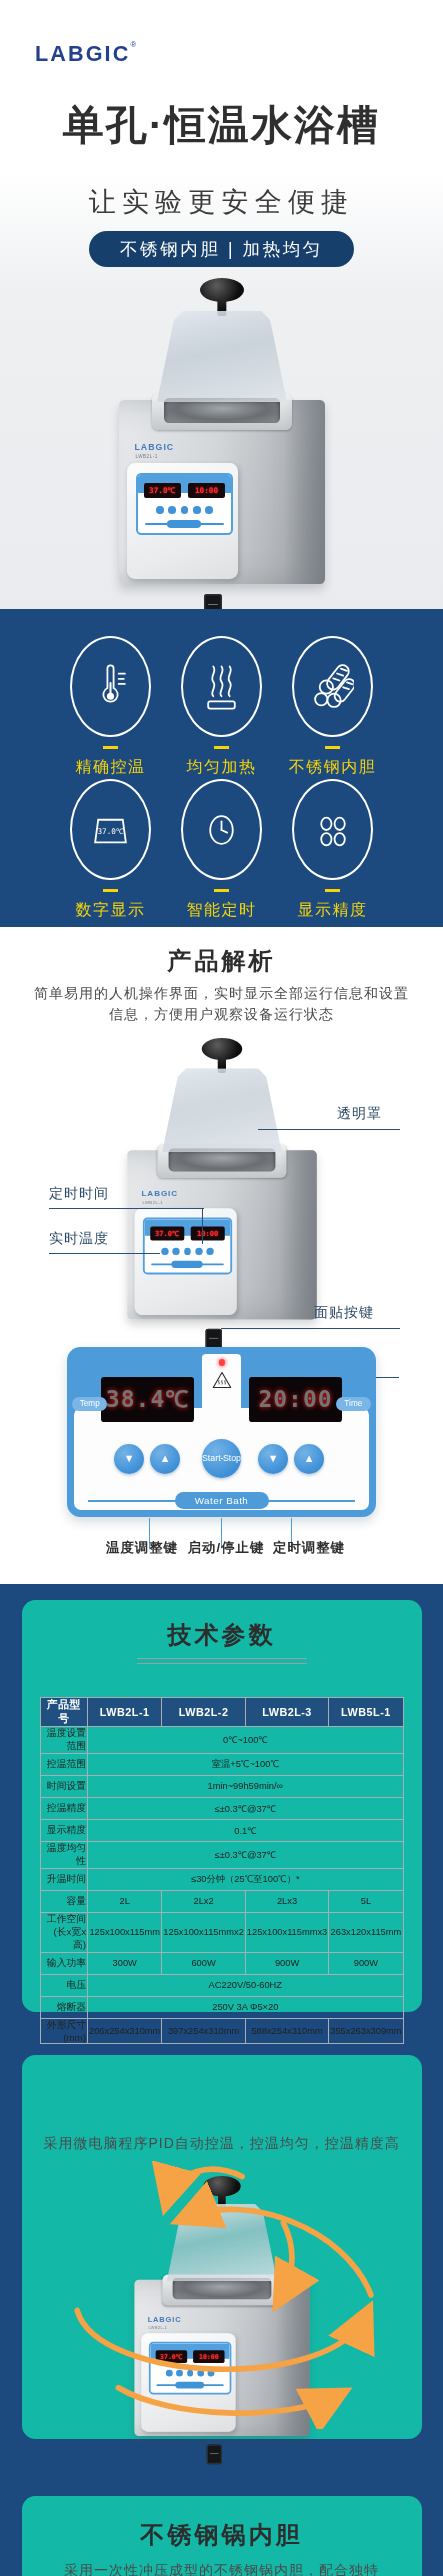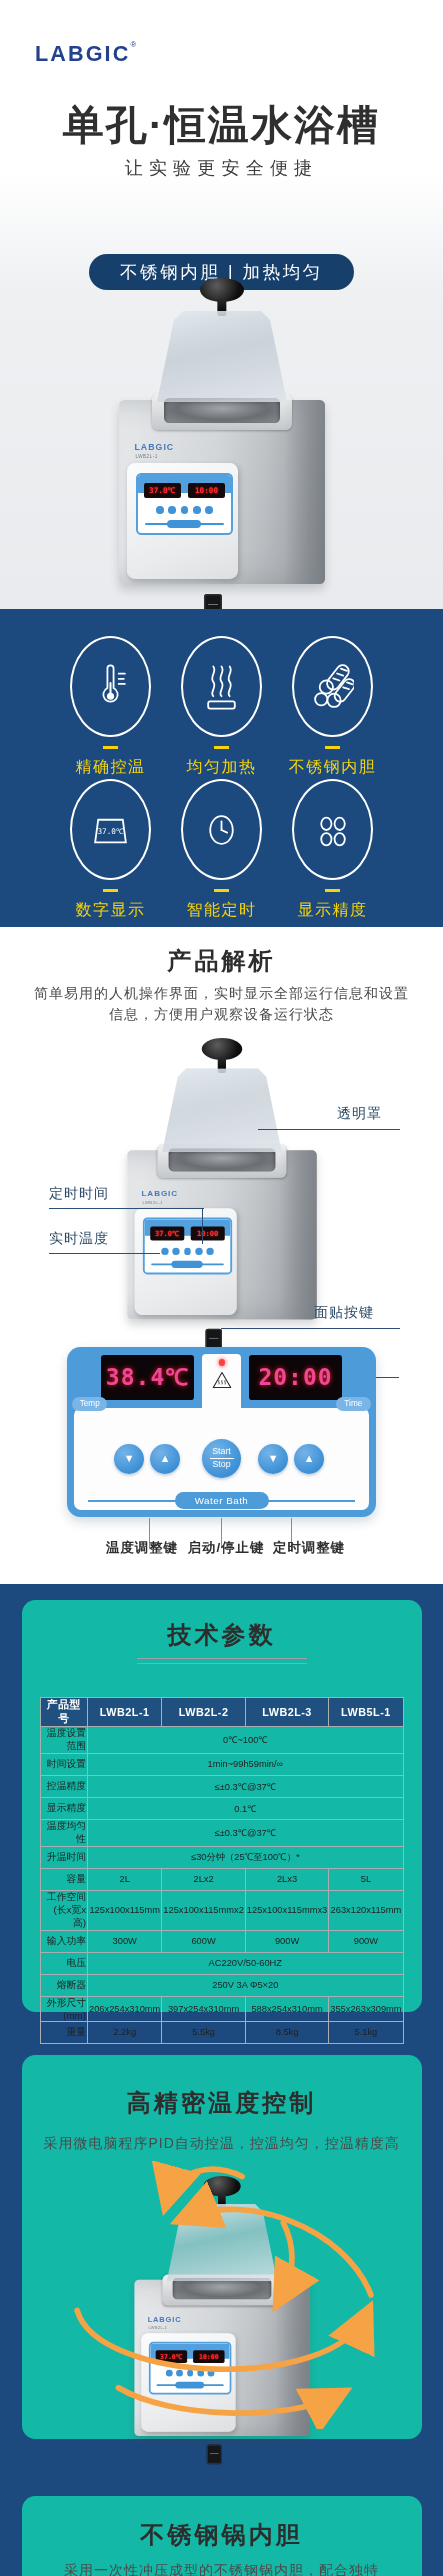--- a/index.html
+++ b/index.html
@@ -6,23 +6,23 @@
   #page{position:relative;width:443px;height:3760px;margin:0 auto;background:#fff;overflow:hidden;}
   .abs{position:absolute;}
   .ctr{left:0;right:0;text-align:center;}
 
   
   #hero{position:absolute;top:0;left:0;width:443px;height:609px;
     background:linear-gradient(#ffffff 0%,#ffffff 28%,#eef0f2 48%,#e9ebee 100%);}
   .logo{position:absolute;left:35px;top:40px;font-size:21.6px;font-weight:800;color:#24418e;letter-spacing:2.1px;}
   .logo sup{font-size:7.7px;font-weight:400;vertical-align:14.4px;}
   .hero-title{position:absolute;top:98px;font-size:41px;font-weight:800;color:#2f2f2f;letter-spacing:2.1px;}
-  .hero-sub{position:absolute;top:156px;font-size:18px;color:#3c3c3c;letter-spacing:6.2px;}
+  .hero-sub{position:absolute;top:184px;font-size:27px;color:#3c3c3c;letter-spacing:6.2px;}
   .hero-badge{position:absolute;left:89px;top:231px;width:265px;height:36px;border-radius:18.5px;background:#173f6c;
-    color:#fff;font-size:17.5px;letter-spacing:2.6px;text-align:center;line-height:36px;margin-top:23px;}
+    color:#fff;font-size:17.5px;letter-spacing:2.6px;text-align:center;line-height:36px;}
 
   
   .device{position:absolute;width:222px;height:309px;}
   .d-knob{position:absolute;left:50%;top:0;transform:translateX(-50%);width:44px;height:24px;border-radius:50%;
     background:radial-gradient(circle at 38% 32%,#5d5d5d,#0d0d0d 72%);}
   .d-stem{position:absolute;left:50%;top:20.6px;transform:translateX(-50%);width:9.3px;height:17.5px;border-radius:2.1px;
     background:linear-gradient(#2a2a2a,#000);}
   .d-lid{position:absolute;left:50%;top:33px;transform:translateX(-50%);width:130px;height:91px;
     clip-path:polygon(0 100%,13% 10%,20% 0,80% 0,87% 10%,100% 100%);
     background:linear-gradient(168deg,rgba(234,241,247,.9) 0%,rgba(208,219,228,.55) 45%,rgba(238,244,249,.75) 100%);
@@ -69,36 +69,36 @@
   .sec-p{font-size:14px;color:#4a4a4a;letter-spacing:1px;}
   .co{position:absolute;font-size:14px;color:#2c4a66;letter-spacing:1px;}
   .co-line{position:absolute;background:#2b5078;}
   .an-device{left:50%;top:111px;transform:translateX(-50%) scale(.92);transform-origin:top center;}
 
   
   .panel{position:absolute;left:67px;top:420px;width:309px;height:170px;border-radius:13.4px;background:#4e9bd9;
     box-shadow:0 4.1px 10.3px rgba(30,60,90,.18);}
   .panel-inner{position:absolute;left:7.2px;right:7.2px;top:61px;bottom:7.2px;background:#fdfdfe;border-radius:7.2px;}
   .p-gap{position:absolute;left:135px;top:7.2px;width:39px;height:57px;background:#fdfdfe;border-radius:4.1px;}
-  .led-big{position:absolute;top:8px;width:93px;height:45px;background:#0d0608;border-radius:3.1px;color:#ec4899;
+  .led-big{position:absolute;top:30px;width:93px;height:45px;background:#0d0608;border-radius:3.1px;color:#737373;
     font-family:"DejaVu Sans Mono",monospace;font-weight:bold;font-size:23px;line-height:45px;text-align:center;
     letter-spacing:1px;text-shadow:0 0 5.2px rgba(255,30,30,.9);}
   .led-big.temp{left:34px}.led-big.time{left:182px}
   .pill-label{position:absolute;width:35px;height:14.4px;border-radius:7.2px;background:#79b5e7;color:#fff;
     font-size:8.2px;line-height:14.4px;text-align:center;top:50px;}
   .pill-label.temp{left:5.2px}.pill-label.time{right:5.2px}
   .p-ind{position:absolute;left:50%;top:12.4px;transform:translateX(-50%);width:6.2px;height:6.2px;border-radius:50%;
     background:#ff4040;box-shadow:0 0 4.6px #ff3030;}
   .p-warn{position:absolute;left:50%;top:24px;transform:translateX(-50%);}
   .p-btn{position:absolute;width:30px;height:30px;border-radius:50%;top:97px;color:#fff;font-size:10.8px;
     text-align:center;line-height:29px;background:radial-gradient(circle at 35% 30%,#74b3e6,#3c8fd6 72%);
     box-shadow:0 1.5px 3.1px rgba(30,70,110,.3);}
   .p-start{position:absolute;left:135px;top:92px;width:39px;height:39px;border-radius:50%;color:#fff;
     background:radial-gradient(circle at 35% 30%,#74b3e6,#3c8fd6 72%);box-shadow:0 1.5px 3.1px rgba(30,70,110,.3);
-    display:flex;flex-direction:column;align-items:center;justify-content:center;font-size:8.8px;line-height:9.8px;}
+    display:flex;align-items:center;justify-content:center;font-size:8.8px;line-height:9.8px;}
   .p-start .bar{width:24px;height:0.5px;background:#fff;margin:1px 0;}
   .p-wline{position:absolute;left:20.6px;right:20.6px;top:153px;height:1.5px;background:#4e9bd9;}
   .p-wpill{position:absolute;left:50%;top:145px;transform:translateX(-50%);width:94px;height:17px;border-radius:8.8px;
     background:#4e9bd9;color:#fff;font-size:9.8px;line-height:17px;text-align:center;letter-spacing:0.5px;}
   .cap-line{position:absolute;width:1px;height:30px;top:591px;background:#4e9bd9;}
   .caption{position:absolute;top:612px;font-size:13.4px;font-weight:bold;color:#2f2f2f;letter-spacing:1px;transform:translateX(-50%);}
 
   
   #navy{position:absolute;top:1584px;left:0;width:443px;height:1430px;background:#1d4a7e;}
   .card{position:absolute;left:21.6px;width:400px;background:#14b8a6;border-radius:13.4px;}
@@ -342,20 +342,24 @@
             <th>LWB2L-3</th>
             <th>LWB5L-1</th>
           </tr>
         </thead>
         <tbody>
           <tr>
               <td class="lbl">温度设置范围</td>
               <td colspan="4">0℃~100℃</td>
             </tr>
           <tr>
+              <td class="lbl">控温范围</td>
+              <td colspan="4">室温+5℃~100℃</td>
+            </tr>
+          <tr>
               <td class="lbl">时间设置</td>
               <td colspan="4">1min~99h59min/∞</td>
             </tr>
           <tr>
               <td class="lbl">控温精度</td>
               <td colspan="4">≤±0.3℃@37℃</td>
             </tr>
           <tr>
               <td class="lbl">显示精度</td>
               <td colspan="4">0.1℃</td>
@@ -397,33 +401,25 @@
               <td class="lbl">熔断器</td>
               <td colspan="4">250V 3A Φ5×20</td>
             </tr>
           <tr>
               <td class="lbl">外形尺寸(mm)</td>
               <td>206x254x310mm</td>
               <td>397x254x310mm</td>
               <td>588x254x310mm</td>
               <td>355x263x309mm</td>
             </tr>
-          <tr>
-              <td class="lbl">重量</td>
-              <td>2.2kg</td>
-              <td>5.5kg</td>
-              <td>8.5kg</td>
-              <td>5.1kg</td>
-            </tr>
         </tbody>
       </table>
     </div>
 
     <div class="card" style="top:471px;height:384px;">
-      <div class="sec-h ctr abs" style="top:32px;">高精密温度控制</div>
       <div class="sec-p ctr abs" style="top:80px;">采用微电脑程序PID自动控温，控温均匀，控温精度高</div>
 
       <div class="device prec-device">
         <div class="d-knob"></div>
         <div class="d-stem"></div>
         <div class="d-body">
           <div class="d-rim">
               <div class="d-tank"></div>
             </div>
           <div class="d-side"></div>

